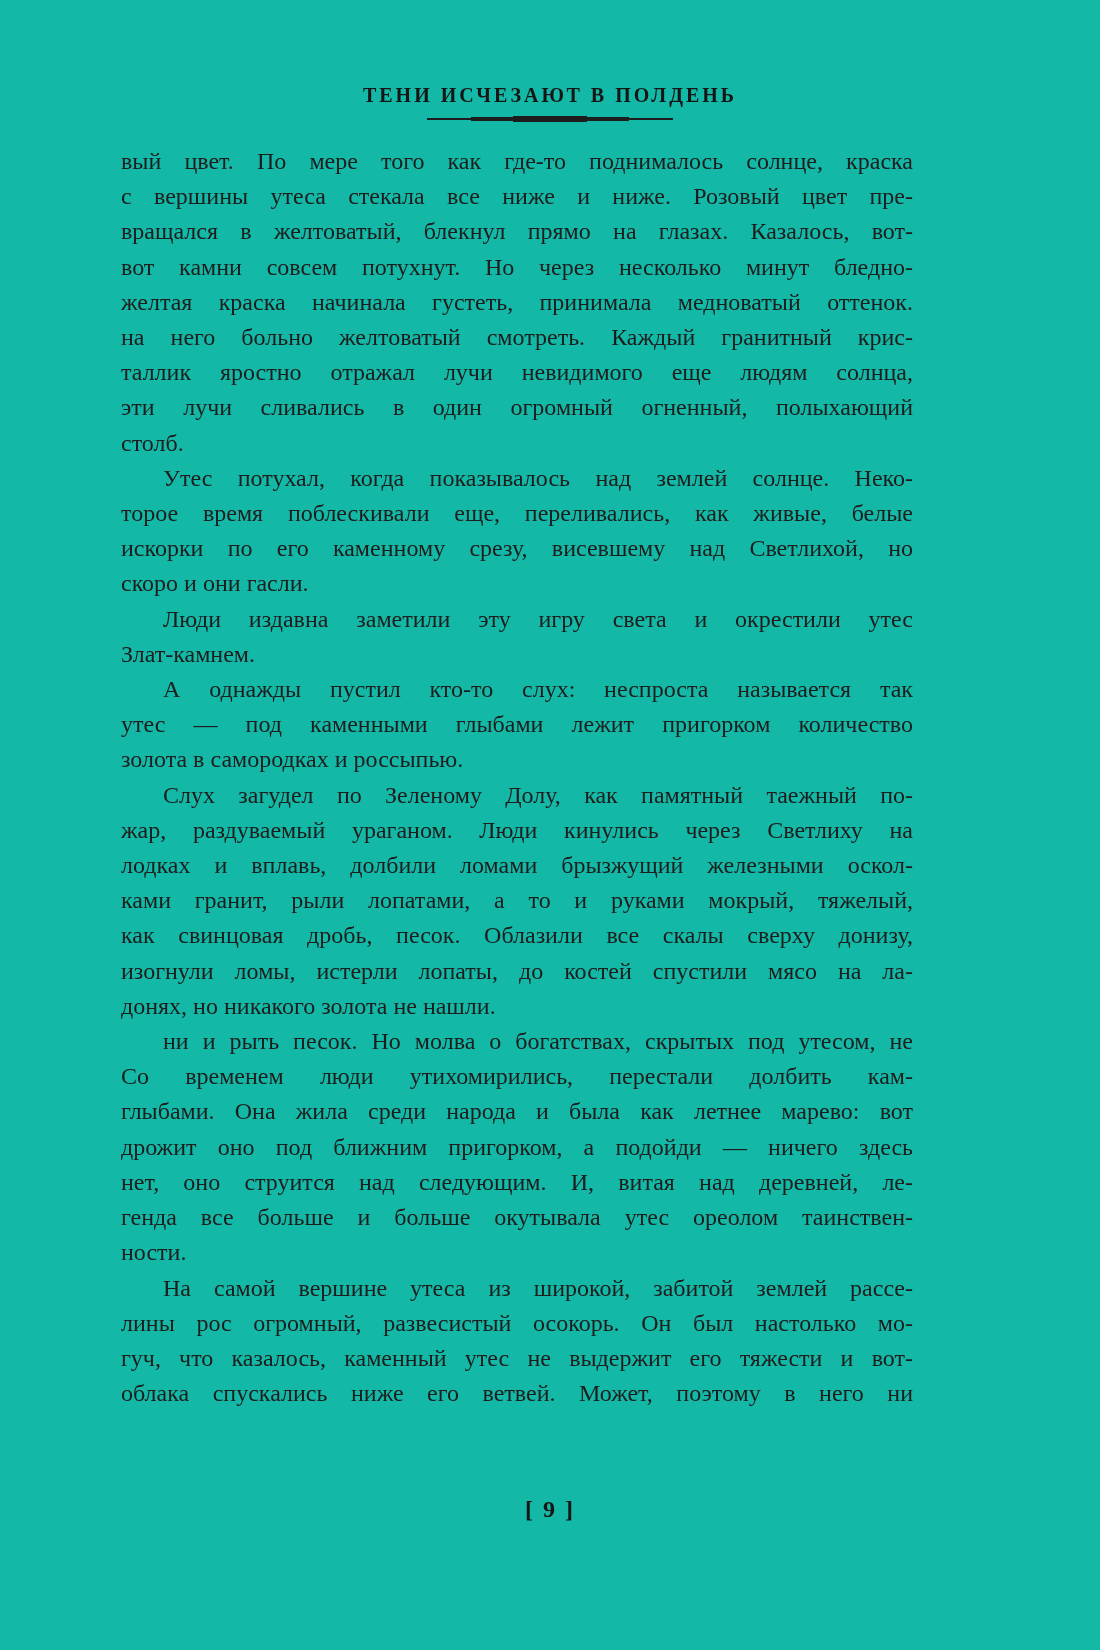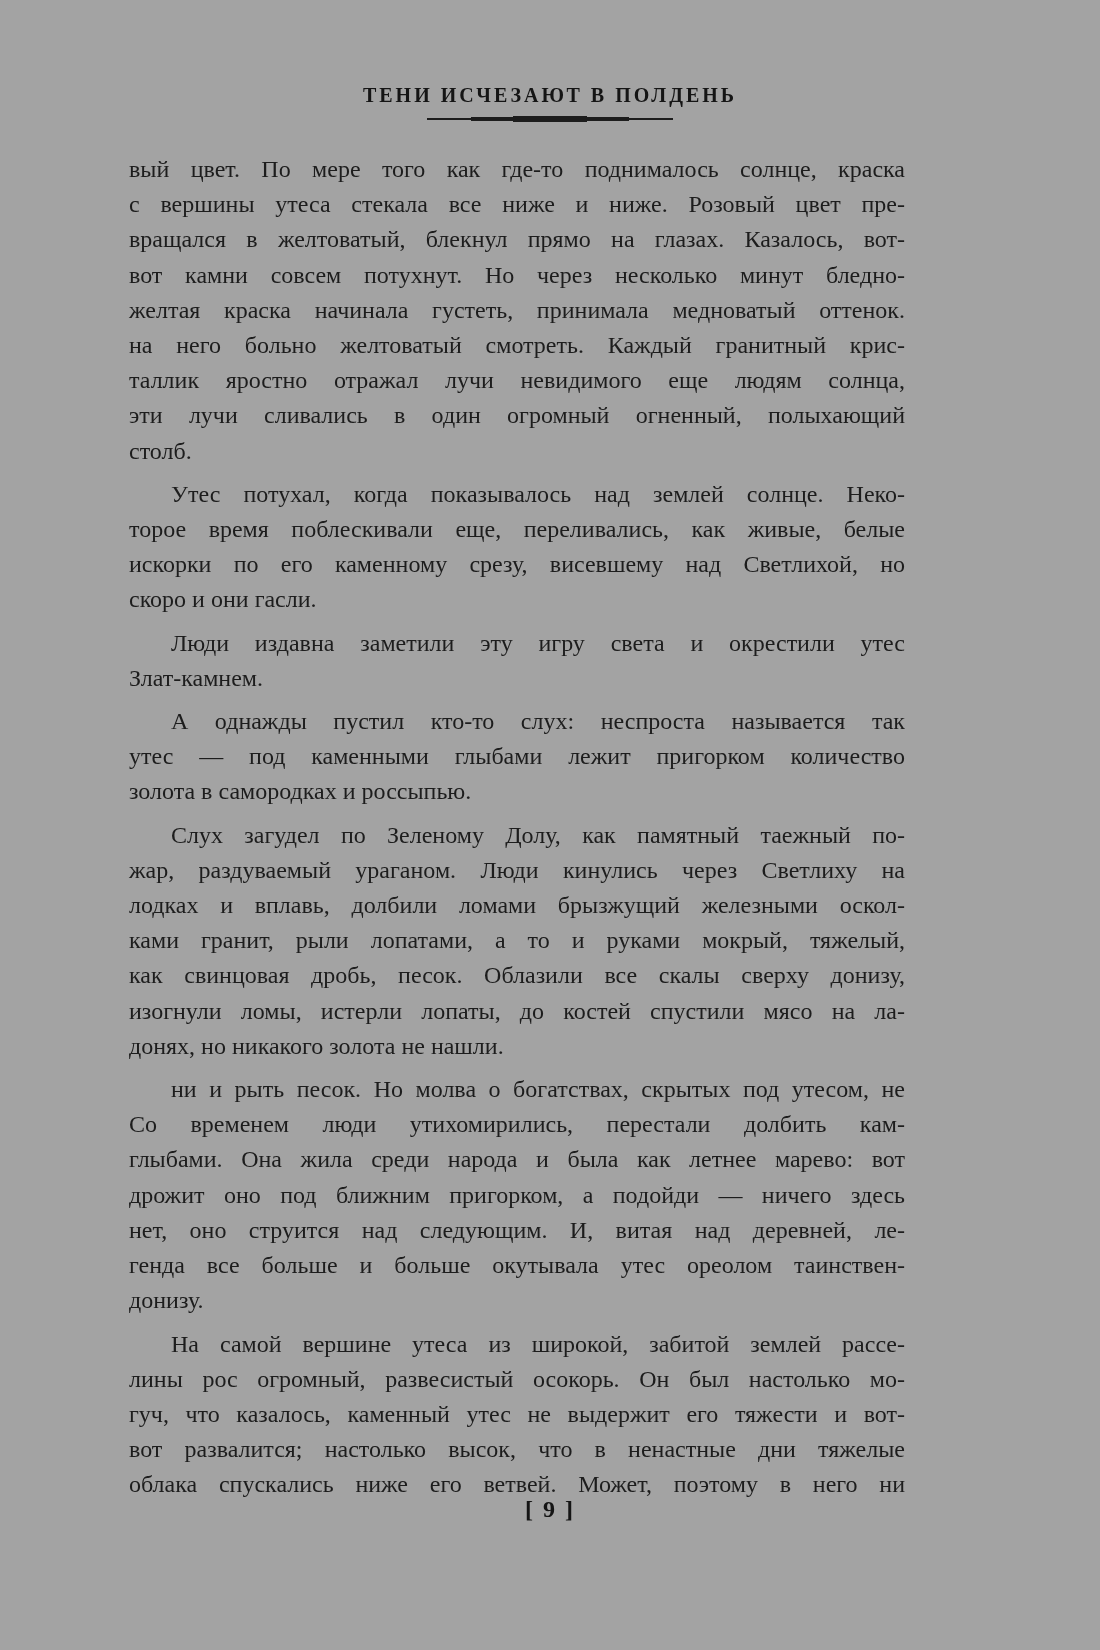--- a/index.html
+++ b/index.html
@@ -1,21 +1,21 @@
 <!DOCTYPE html>
 <html><head>
 <meta charset="utf-8">
 <style>
   html, body { margin: 0; padding: 0; background: #e8e8e8; }
   .page {
     position: relative;
     width: 1100px;
     height: 1650px;
     margin: 0 auto;
-    background: #a3a3a3;
+    background: #14b8a6;
     color: #1d1d1d;
     font-family: "Liberation Serif", "DejaVu Serif", serif;
     overflow: hidden;
   }
   .running-head {
     position: absolute;
     top: 84px;
     left: 0;
     width: 100%;
     text-align: center;
@@ -43,21 +43,21 @@
   .divider .bar.mid   { width: 158px; height: 4px; }
   .divider .bar.thick { width: 74px;  height: 6px; }
   .body-text {
     position: absolute;
     top: 144px;
     left: 121px;
     width: 792px;
     font-size: 24px;
     line-height: 35.2px;
   }
-  p.paragraph { margin: 8px; padding: 0; }
+  p.paragraph { margin: 0; padding: 0; }
   .line {
     display: block;
     text-align: justify;
     text-align-last: justify;
   }
   .line.end { text-align-last: left; }
   p.paragraph.indent .line:first-child { text-indent: 42px; }
   .footer {
     position: absolute;
     top: 1496px;
@@ -119,26 +119,25 @@
         <span class="line">изогнули ломы, истерли лопаты, до костей спустили мясо на ла-</span>
         <span class="line end">донях, но никакого золота не нашли.</span>
       </p>
       <p class="paragraph indent">
         <span class="line">ни и рыть песок. Но молва о богатствах, скрытых под утесом, не</span>
         <span class="line">Со временем люди утихомирились, перестали долбить кам-</span>
         <span class="line">глыбами. Она жила среди народа и была как летнее марево: вот</span>
         <span class="line">дрожит оно под ближним пригорком, а подойди — ничего здесь</span>
         <span class="line">нет, оно струится над следующим. И, витая над деревней, ле-</span>
         <span class="line">генда все больше и больше окутывала утес ореолом таинствен-</span>
-        <span class="line end">донизу.</span>
+        <span class="line end">ности.</span>
       </p>
       <p class="paragraph indent">
         <span class="line">На самой вершине утеса из широкой, забитой землей рассе-</span>
         <span class="line">лины рос огромный, развесистый осокорь. Он был настолько мо-</span>
         <span class="line">гуч, что казалось, каменный утес не выдержит его тяжести и вот-</span>
-        <span class="line">вот развалится; настолько высок, что в ненастные дни тяжелые</span>
         <span class="line">облака спускались ниже его ветвей. Может, поэтому в него ни</span>
       </p>
     </div>
 
   <div class="footer">[ 9 ]</div>
 
 </div>
 
 </body></html>

